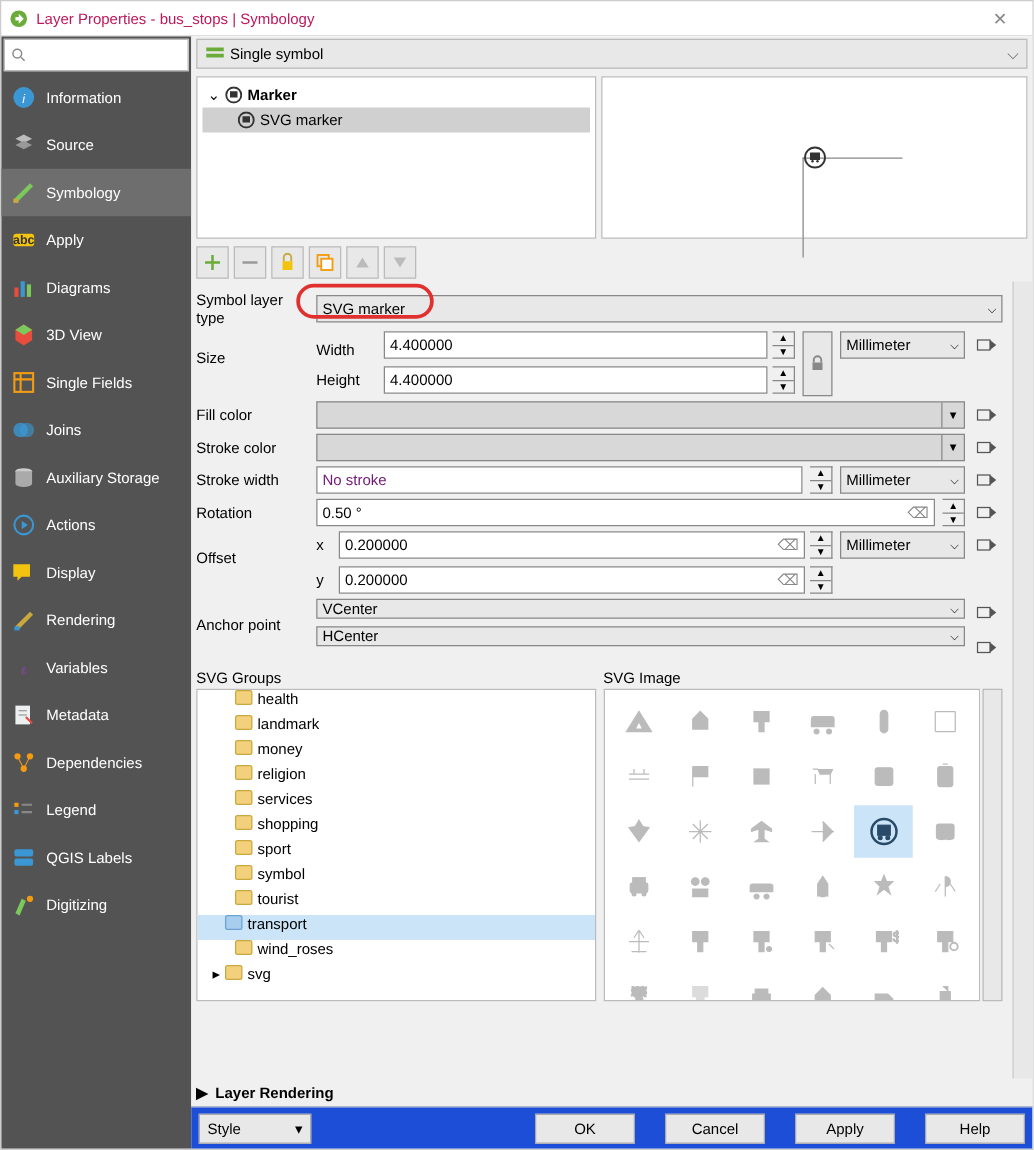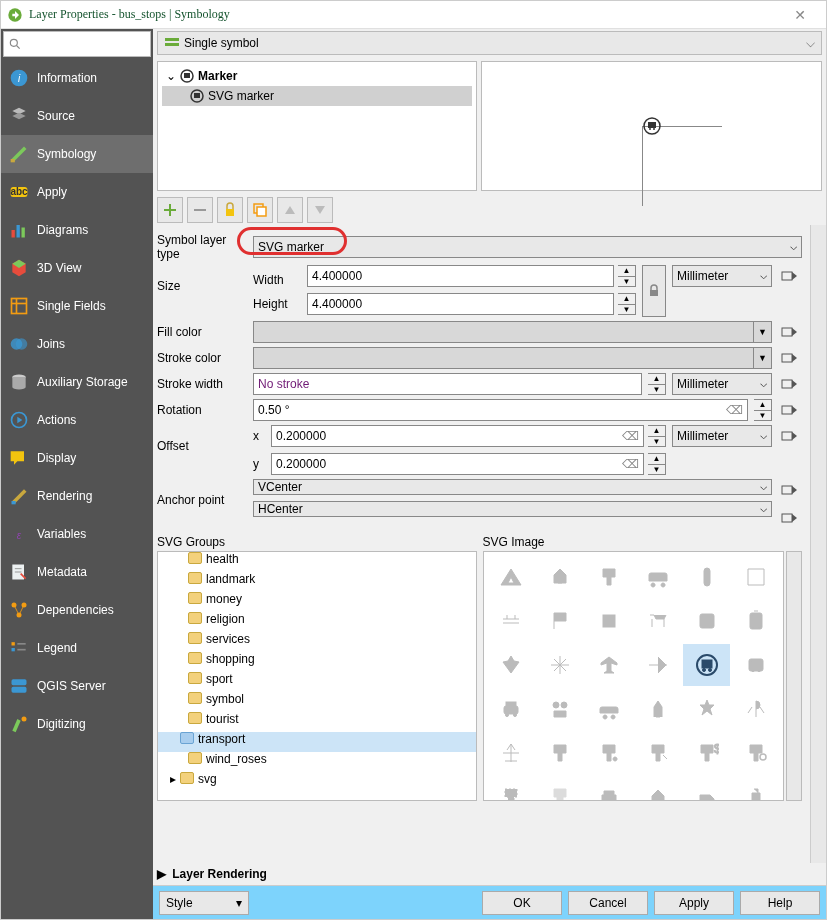--- a/index.html
+++ b/index.html
@@ -1,20 +1,20 @@
 <!DOCTYPE html>
 <html><head>
 <meta charset="utf-8">
 <style>
 * { box-sizing: border-box; margin: 0; padding: 0; font-family: "Segoe UI", Tahoma, sans-serif; font-size: 12px; }
 body { background: #f0f0f0; width: 827px; height: 920px; overflow: hidden; }
 .window { width: 827px; height: 920px; background: #fff; border: 1px solid #ccc; display: flex; flex-direction: column; }
 .titlebar { height: 28px; display: flex; align-items: center; padding: 0 6px; border-bottom: 1px solid #e0e0e0; }
 .titlebar-icon { width: 16px; height: 16px; margin-right: 6px; }
-.titlebar-text { flex: 1; color: #14532d; font-family: Liberation Serif, serif; }
+.titlebar-text { flex: 1; color: #be185d; }
 .close-btn { width: 40px; text-align: center; color: #888; font-size: 14px; cursor: pointer; }
 .body { flex: 1; display: flex; overflow: hidden; }
 .sidebar { width: 152px; background: #535353; display: flex; flex-direction: column; }
 .search-box { height: 26px; background: #fff; margin: 2px; border: 1px solid #bbb; display: flex; align-items: center; padding: 0 4px; color: #aaa; }
 .search-box svg { width: 14px; height: 14px; fill: #888; }
 .sidebar-item { height: 38px; display: flex; align-items: center; padding: 0 8px; color: #fff; cursor: pointer; gap: 8px; }
 .sidebar-item.active { background: #6e6e6e; }
 .sidebar-item .icon { width: 20px; height: 20px; display: flex; align-items: center; justify-content: center; }
 .main { flex: 1; display: flex; flex-direction: column; background: #f0f0f0; }
 .dropdown { height: 24px; background: #e8e8e8; border: 1px solid #bbb; display: flex; align-items: center; padding: 0 6px; margin: 2px 4px; cursor: pointer; }
@@ -54,21 +54,21 @@
 .svg-folder.sel { background: #cce4f7; padding-left: 22px; }
 .svg-folder.root { padding-left: 12px; }
 .folder-icon { width: 14px; height: 12px; background: #f3d17c; border: 1px solid #c9a83e; border-radius: 2px; }
 .folder-icon.open { background: #a8cdee; border-color: #6aa3d3; }
 .svg-grid { height: 250px; background: #fff; border: 1px solid #bbb; display: grid; grid-template-columns: repeat(6, 1fr); grid-auto-rows: 42px; gap: 2px; padding: 4px; overflow-y: auto; }
 .svg-cell { display: flex; align-items: center; justify-content: center; color: #bbb; font-size: 22px; cursor: pointer; }
 .svg-cell.sel { background: #cce4f7; }
 .svg-cell svg { width: 24px; height: 24px; fill: #bbb; }
 .svg-cell.sel svg { fill: #2a4a6a; }
 .section-header { display: flex; align-items: center; gap: 6px; padding: 4px; font-weight: bold; cursor: pointer; }
-.bottom-bar { height: 34px; border-top: 1px solid #ccc; display: flex; align-items: center; padding: 0 6px; gap: 6px; background: #7dd3fc; }
+.bottom-bar { height: 34px; border-top: 1px solid #ccc; display: flex; align-items: center; padding: 0 6px; gap: 24px; background: #1d4ed8; }
 .style-combo { width: 90px; height: 24px; border: 1px solid #aaa; background: #e8e8e8; display: flex; align-items: center; padding: 0 6px; }
 .btn { width: 80px; height: 24px; border: 1px solid #aaa; background: #e8e8e8; display: flex; align-items: center; justify-content: center; cursor: pointer; }
 .vscroll { width: 16px; background: #e8e8e8; border-left: 1px solid #ccc; }
 .data-def-icon { display: inline-flex; align-items: center; justify-content: center; }
 </style>
 </head>
 <body>
 
 <div class="window">
   <div class="titlebar">
@@ -238,21 +238,21 @@
           </span>
           <span>Legend</span>
         </div>
       <div class="sidebar-item">
           <span class="icon">
             <svg viewBox="0 0 24 24">
               <rect x="3" y="4" width="18" height="7" rx="2" fill="#3b97d3"></rect>
               <rect x="3" y="13" width="18" height="7" rx="2" fill="#3b97d3"></rect>
             </svg>
           </span>
-          <span>QGIS Server</span>
+          <span>QGIS Labels</span>
         </div>
       <div class="sidebar-item">
           <span class="icon">
             <svg viewBox="0 0 24 24">
               <path d="M4 20 L10 6 L14 8 L8 22 Z" fill="#7cc95b"></path>
               <circle cx="18" cy="6" r="3" fill="#f39c12"></circle>
             </svg>
           </span>
           <span>Digitizing</span>
         </div>

